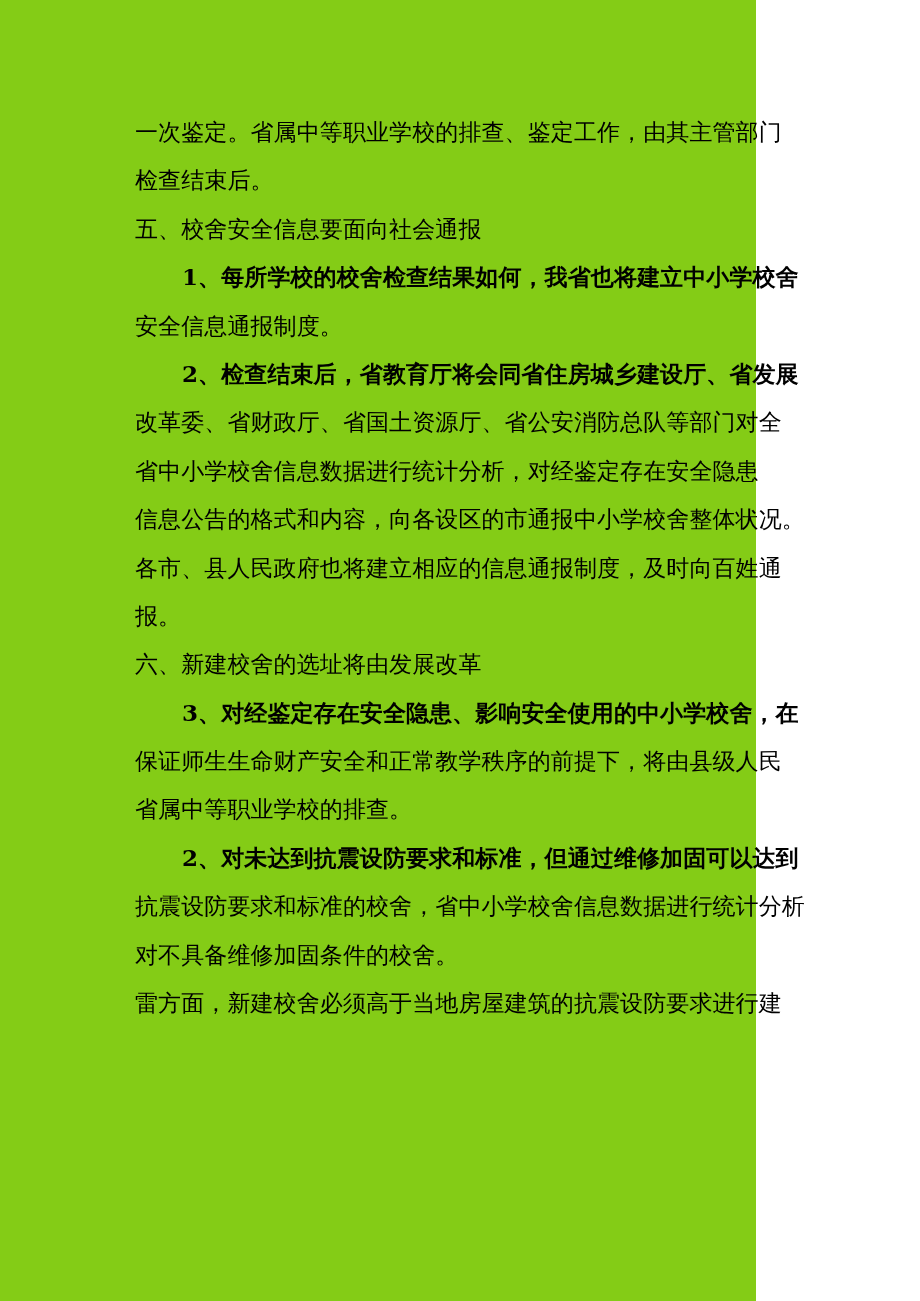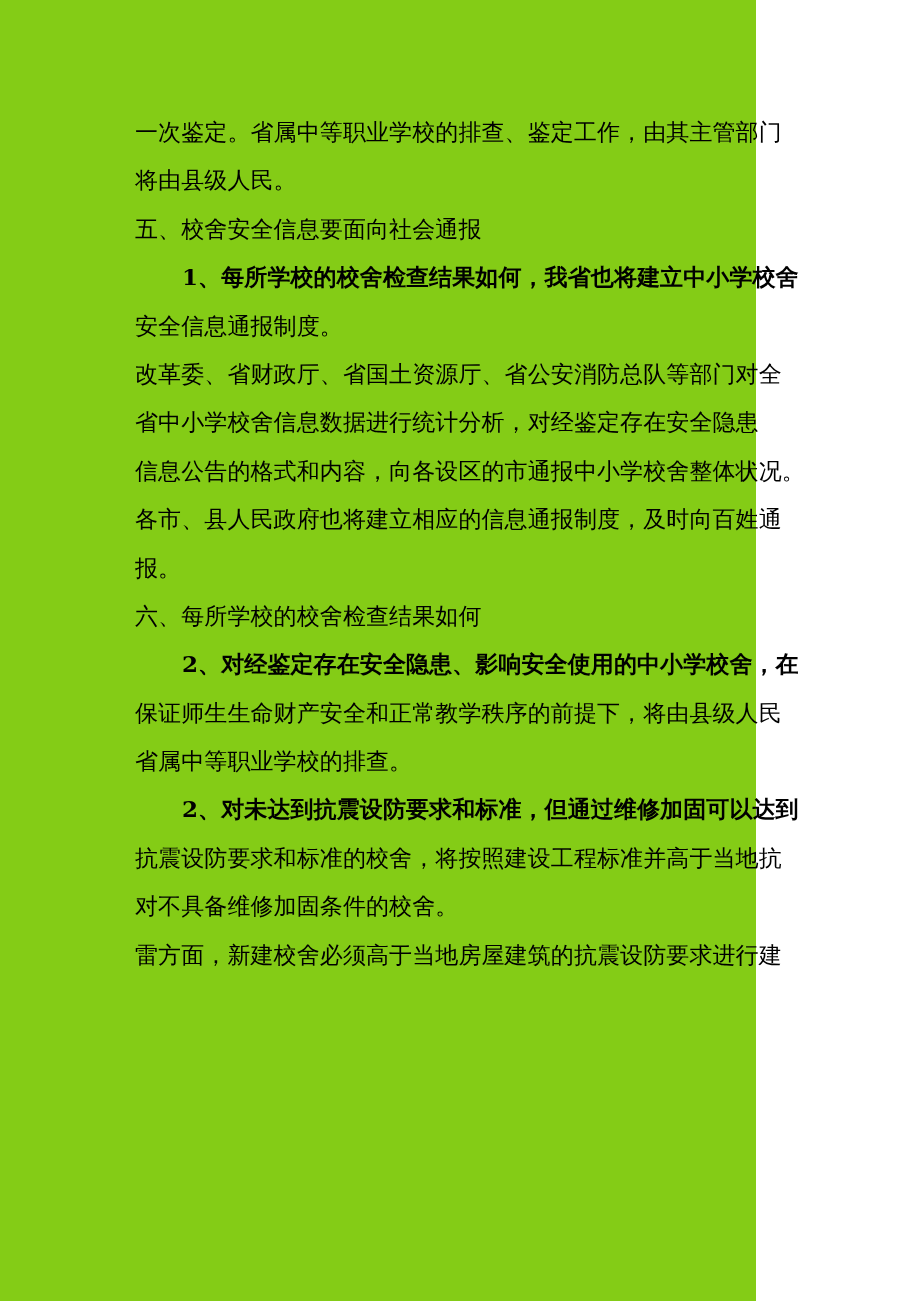--- a/index.html
+++ b/index.html
@@ -42,52 +42,53 @@
     }
   </style>
 </head>
 <body>
 
 <div class="page">
   <div class="doc">
 
     <div>
       <div class="line">一次鉴定。省属中等职业学校的排查、鉴定工作，由其主管部门</div>
-      <div class="line">将由县级人民。</div>
+      <div class="line">检查结束后。</div>
     </div>
 
     <div>
       <div class="line">五、校舍安全信息要面向社会通报</div>
 
       <div>
         <div class="line indent">1、每所学校的校舍检查结果如何，我省也将建立中小学校舍</div>
         <div class="line">安全信息通报制度。</div>
       </div>
 
       <div>
+        <div class="line indent">2、检查结束后，省教育厅将会同省住房城乡建设厅、省发展</div>
         <div class="line">改革委、省财政厅、省国土资源厅、省公安消防总队等部门对全</div>
         <div class="line">省中小学校舍信息数据进行统计分析，对经鉴定存在安全隐患</div>
         <div class="line">信息公告的格式和内容，向各设区的市通报中小学校舍整体状况。</div>
         <div class="line">各市、县人民政府也将建立相应的信息通报制度，及时向百姓通</div>
         <div class="line">报。</div>
       </div>
     </div>
 
     <div>
-      <div class="line">六、每所学校的校舍检查结果如何</div>
+      <div class="line">六、新建校舍的选址将由发展改革</div>
 
       <div>
-        <div class="line indent">2、对经鉴定存在安全隐患、影响安全使用的中小学校舍，在</div>
+        <div class="line indent">3、对经鉴定存在安全隐患、影响安全使用的中小学校舍，在</div>
         <div class="line">保证师生生命财产安全和正常教学秩序的前提下，将由县级人民</div>
         <div class="line">省属中等职业学校的排查。</div>
       </div>
 
       <div>
         <div class="line indent">2、对未达到抗震设防要求和标准，但通过维修加固可以达到</div>
-        <div class="line">抗震设防要求和标准的校舍，将按照建设工程标准并高于当地抗</div>
+        <div class="line">抗震设防要求和标准的校舍，省中小学校舍信息数据进行统计分析</div>
         <div class="line">对不具备维修加固条件的校舍。</div>
       </div>
 
       <div>
         <div class="line">雷方面，新建校舍必须高于当地房屋建筑的抗震设防要求进行建</div>
       </div>
     </div>
 
   </div>
 </div>

